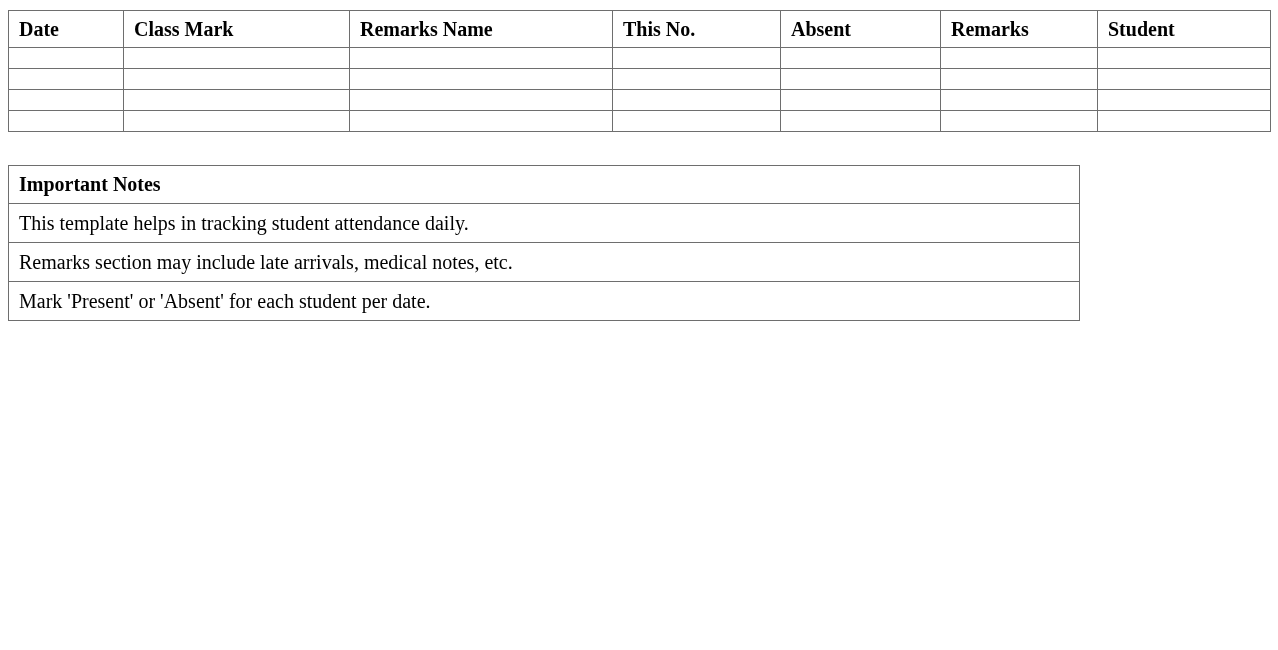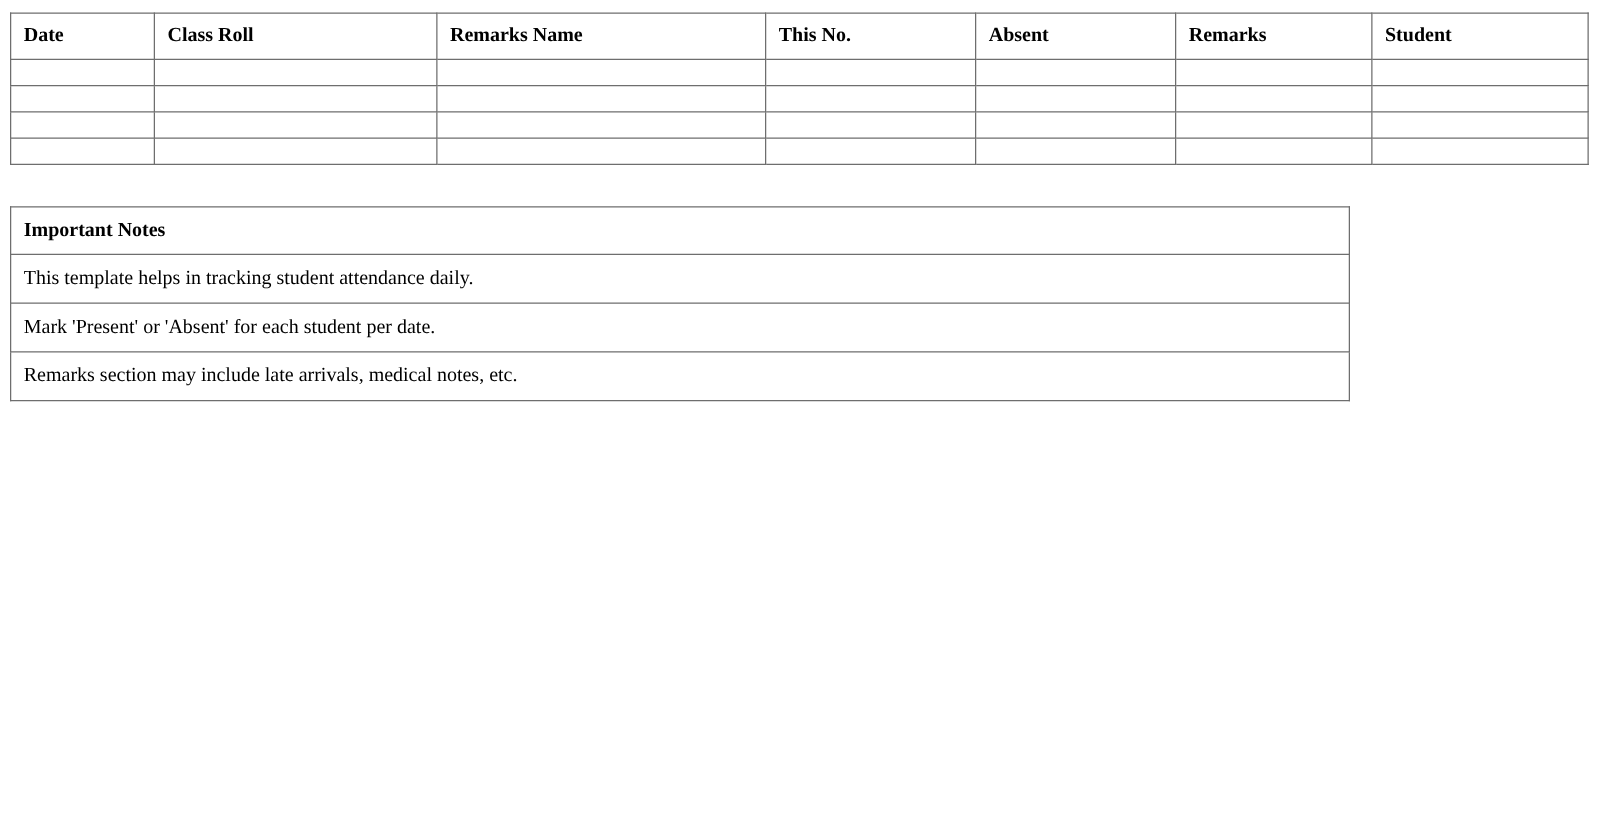--- a/index.html
+++ b/index.html
@@ -19,21 +19,21 @@
     padding: 10px 8px 0 8px;
   }
   table {
     border-collapse: collapse;
     table-layout: fixed;
     width: 1072px;
     background: #ffffff;
   }
   th, td {
     border: 1px solid #6e6e6e;
-    font-size: 16px;
+    font-size: 20px;
     text-align: left;
     vertical-align: middle;
     padding: 0 0 0 10px;
     overflow: hidden;
     white-space: nowrap;
   }
   th { font-weight: bold; }
 
   
   .attendance thead tr { height: 37px; }
@@ -55,21 +55,21 @@
         <col style="width:226px">
         <col style="width:263px">
       <col style="width:168px">
         <col style="width:160px">
         <col style="width:157px">
       <col style="width:173px">
     </colgroup>
     <thead>
       <tr>
         <th>Date</th>
-        <th>Class Roll</th>
+        <th>Class Mark</th>
         <th>Remarks Name</th>
         <th>This No.</th>
         <th>Absent</th>
         <th>Remarks</th>
         <th>Student</th>
       </tr>
     </thead>
     <tbody>
 
     <tr>
@@ -116,21 +116,21 @@
       <tr>
         <th>Important Notes</th>
       </tr>
     </thead>
     <tbody>
 
     <tr>
           <td>This template helps in tracking student attendance daily.</td>
         </tr>
         <tr>
-          <td>Mark 'Present' or 'Absent' for each student per date.</td>
+          <td>Remarks section may include late arrivals, medical notes, etc.</td>
         </tr>
         <tr>
-          <td>Remarks section may include late arrivals, medical notes, etc.</td>
+          <td>Mark 'Present' or 'Absent' for each student per date.</td>
         </tr>
       </tbody>
   </table>
 
 </div>
 
 </body></html>

